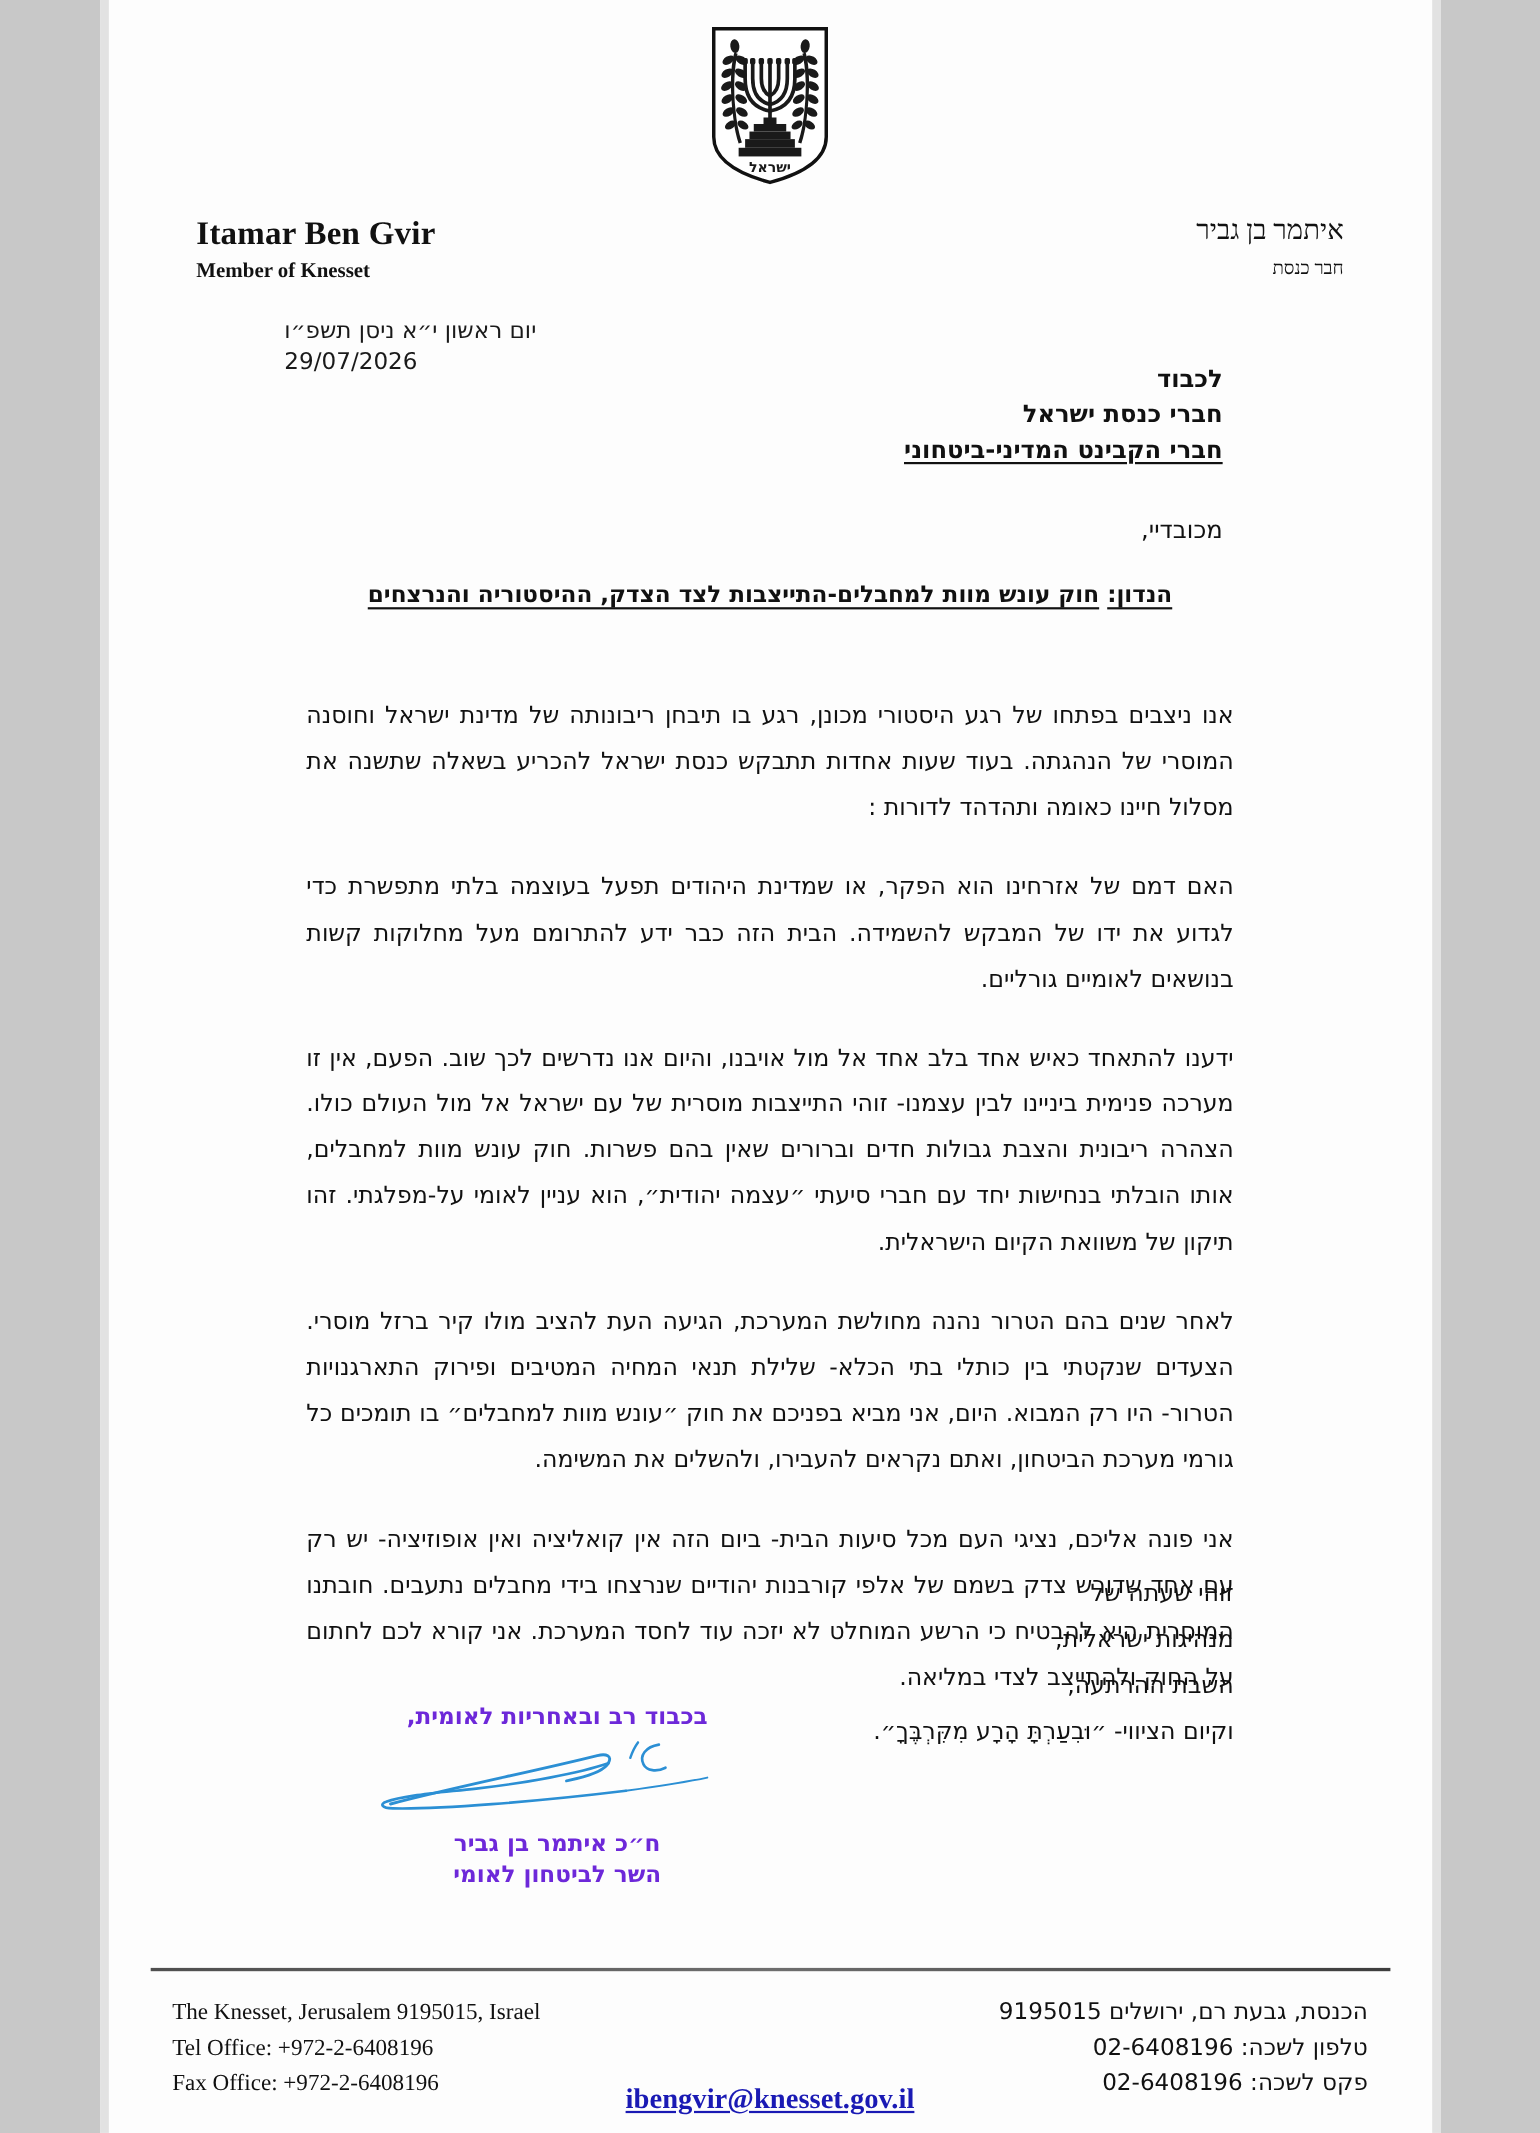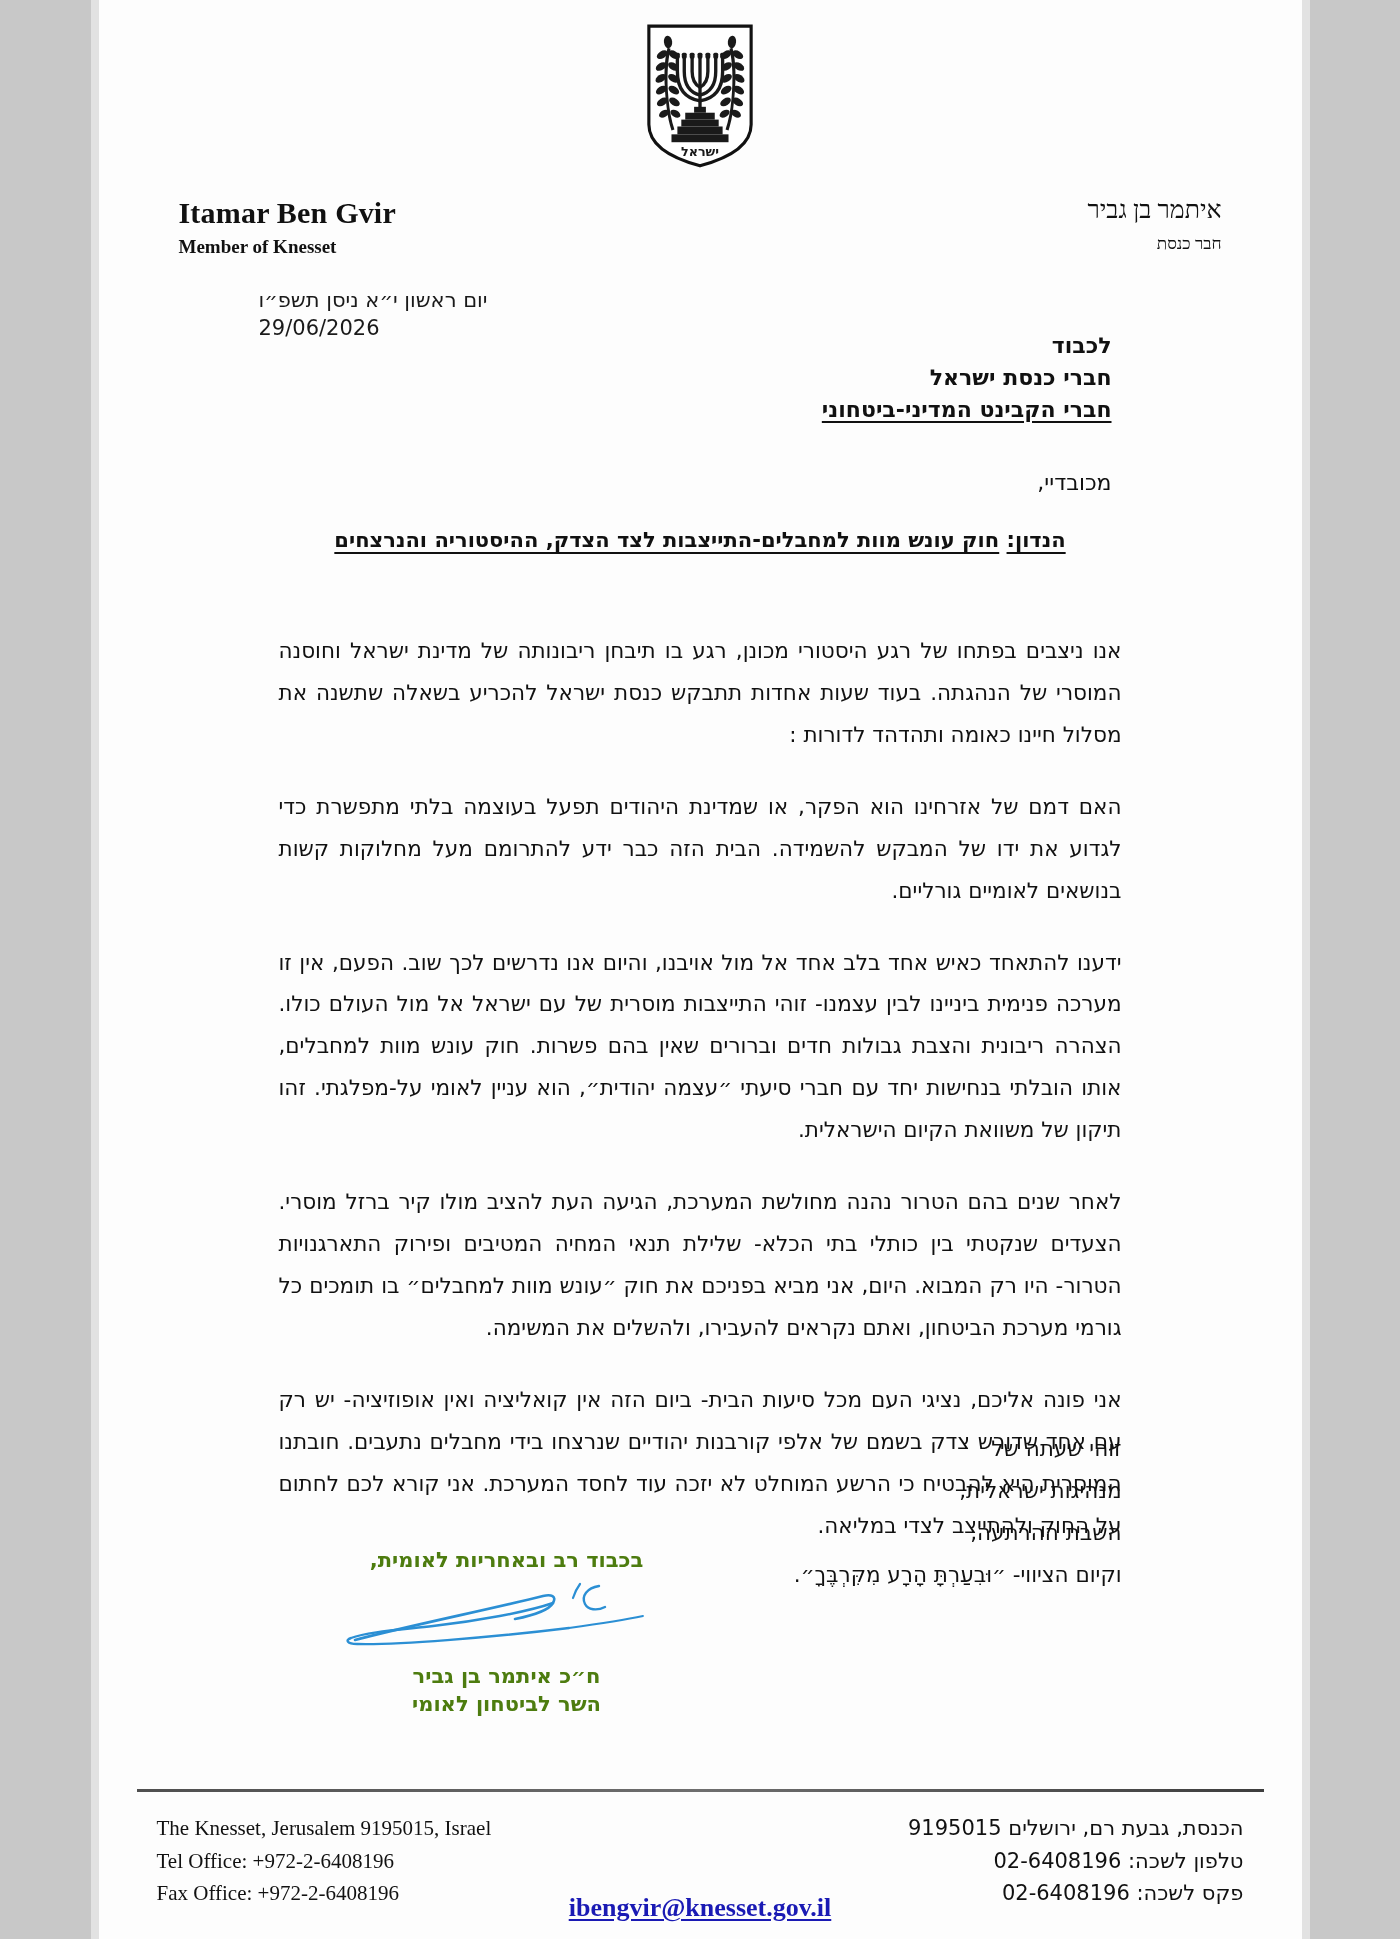--- a/index.html
+++ b/index.html
@@ -198,21 +198,21 @@
 
   
   .signature {
     position: absolute;
     top: 1548px;
     left: 258px;
     width: 300px;
     direction: rtl;
     text-align: center;
     font-family: "DejaVu Sans", "Liberation Sans", sans-serif;
-    color: #4d7c0f;
+    color: #6d28d9;
   }
   .sig-regards {
     font-weight: bold;
     font-size: 21px;
     white-space: nowrap;
   }
   .sig-svg {
     display: block;
     margin: 4px 0 2px -20px;
     width: 320px;
@@ -363,21 +363,21 @@
         <div class="lh-role-en">Member of Knesset</div>
       </div>
       <div class="lh-he">
         <div class="lh-name-he">איתמר בן גביר</div>
         <div class="lh-role-he">חבר כנסת</div>
       </div>
     </div>
 
     <div class="date-block">
       <div>יום ראשון י״א ניסן תשפ״ו</div>
-      <div class="date-greg">29/06/2026</div>
+      <div class="date-greg">29/07/2026</div>
     </div>
 
     <div class="addressee">
       <div>לכבוד</div>
       <div>חברי כנסת ישראל</div>
       <div class="underlined">חברי הקבינט המדיני-ביטחוני</div>
     </div>
 
     <div class="salutation">מכובדיי,</div>
 

